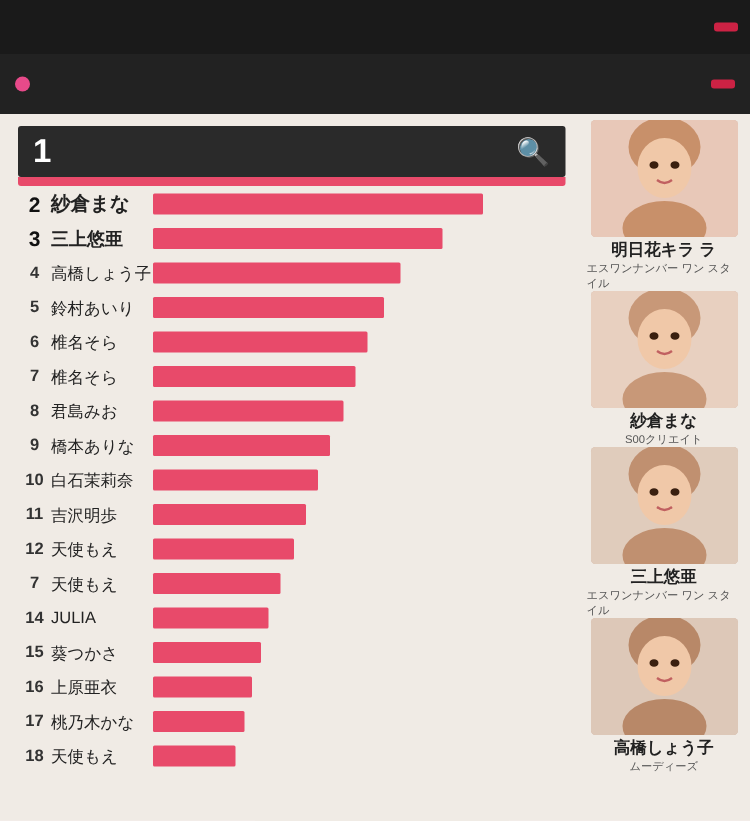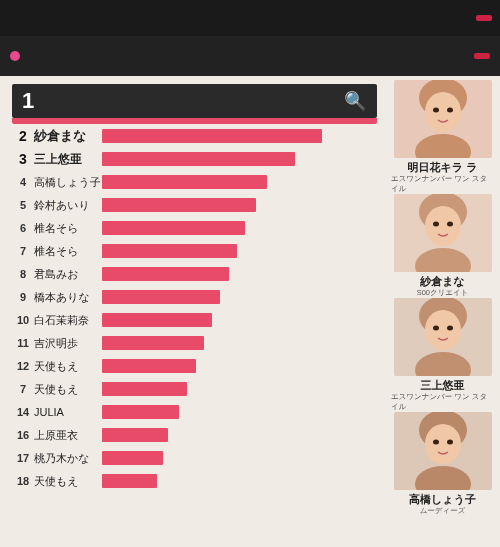--- a/index.html
+++ b/index.html
@@ -310,20 +310,27 @@
           <span class="rank-name">天使もえ</span>
           <div class="bar-container">
             <div class="bar" style="width: 31%;"></div>
           </div>
         </div>
         <div class="rank-item">
           <span class="rank-num">14</span>
           <span class="rank-name">JULIA</span>
           <div class="bar-container">
             <div class="bar" style="width: 28%;"></div>
+          </div>
+        </div>
+        <div class="rank-item">
+          <span class="rank-num">15</span>
+          <span class="rank-name">葵つかさ</span>
+          <div class="bar-container">
+            <div class="bar" style="width: 26%;"></div>
           </div>
         </div>
         <div class="rank-item">
           <span class="rank-num">16</span>
           <span class="rank-name">上原亜衣</span>
           <div class="bar-container">
             <div class="bar" style="width: 24%;"></div>
           </div>
         </div>
         <div class="rank-item">

